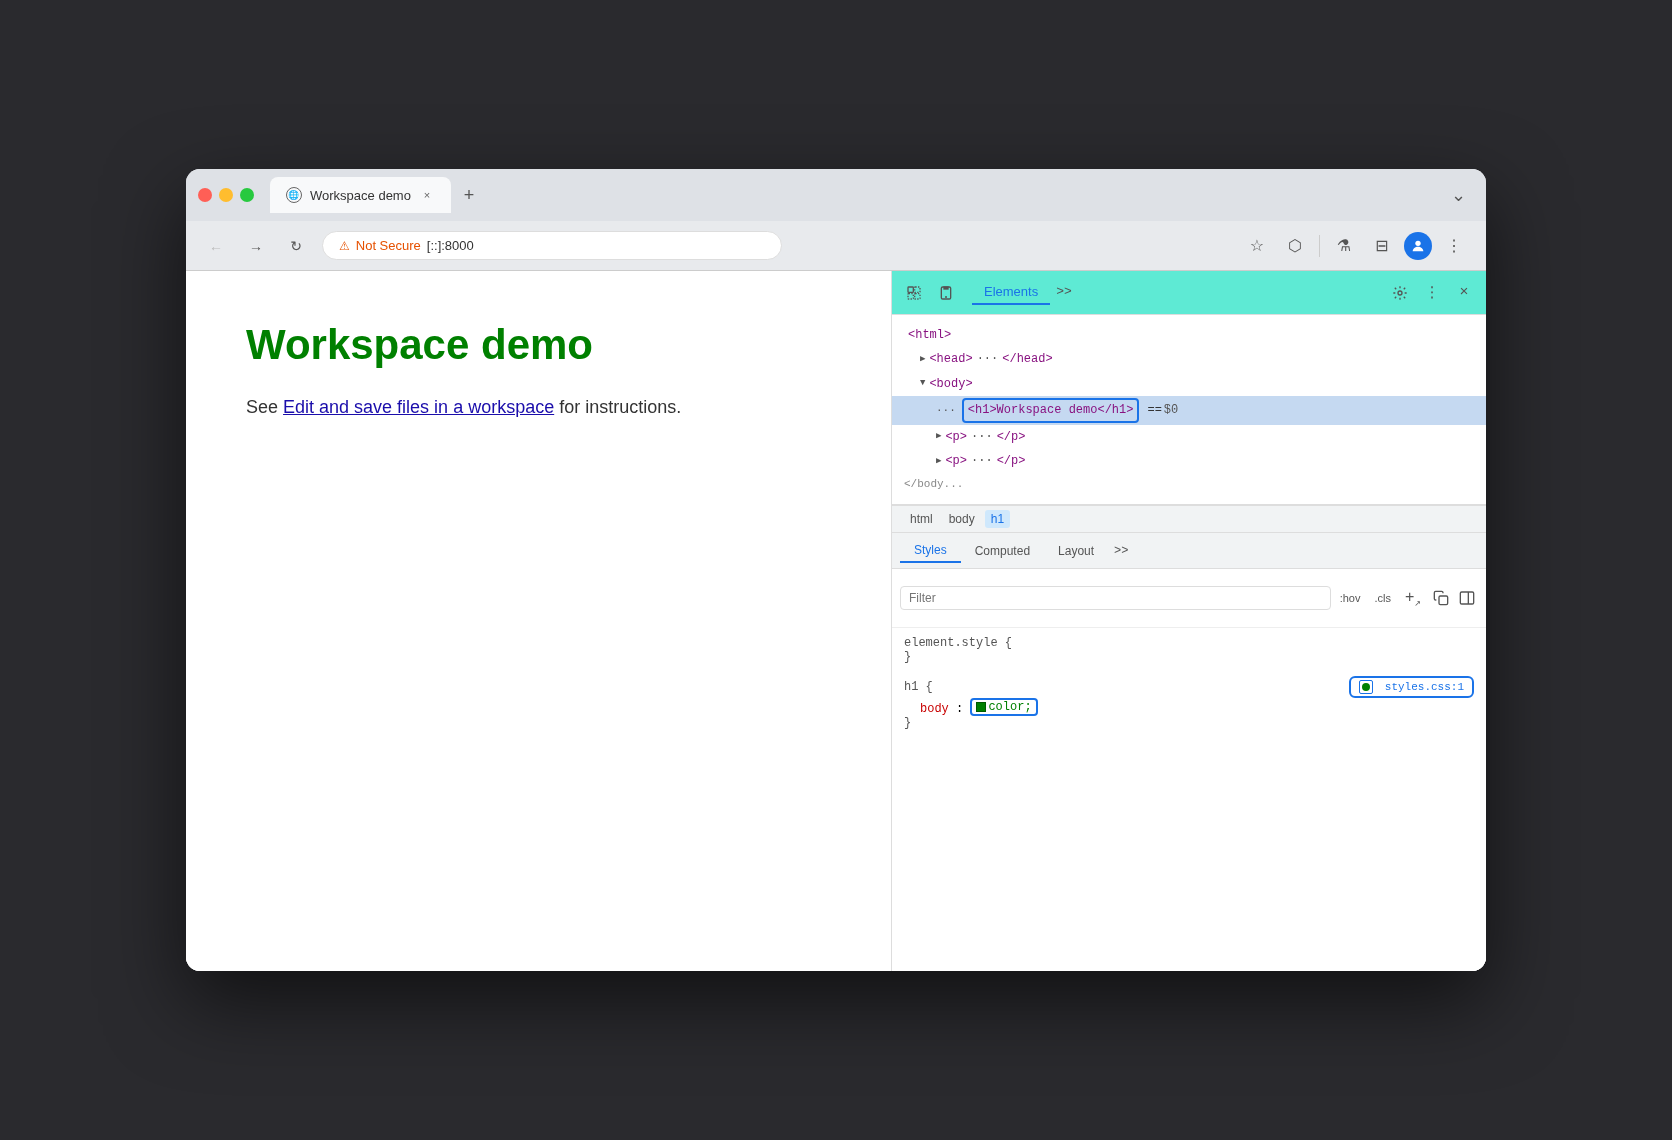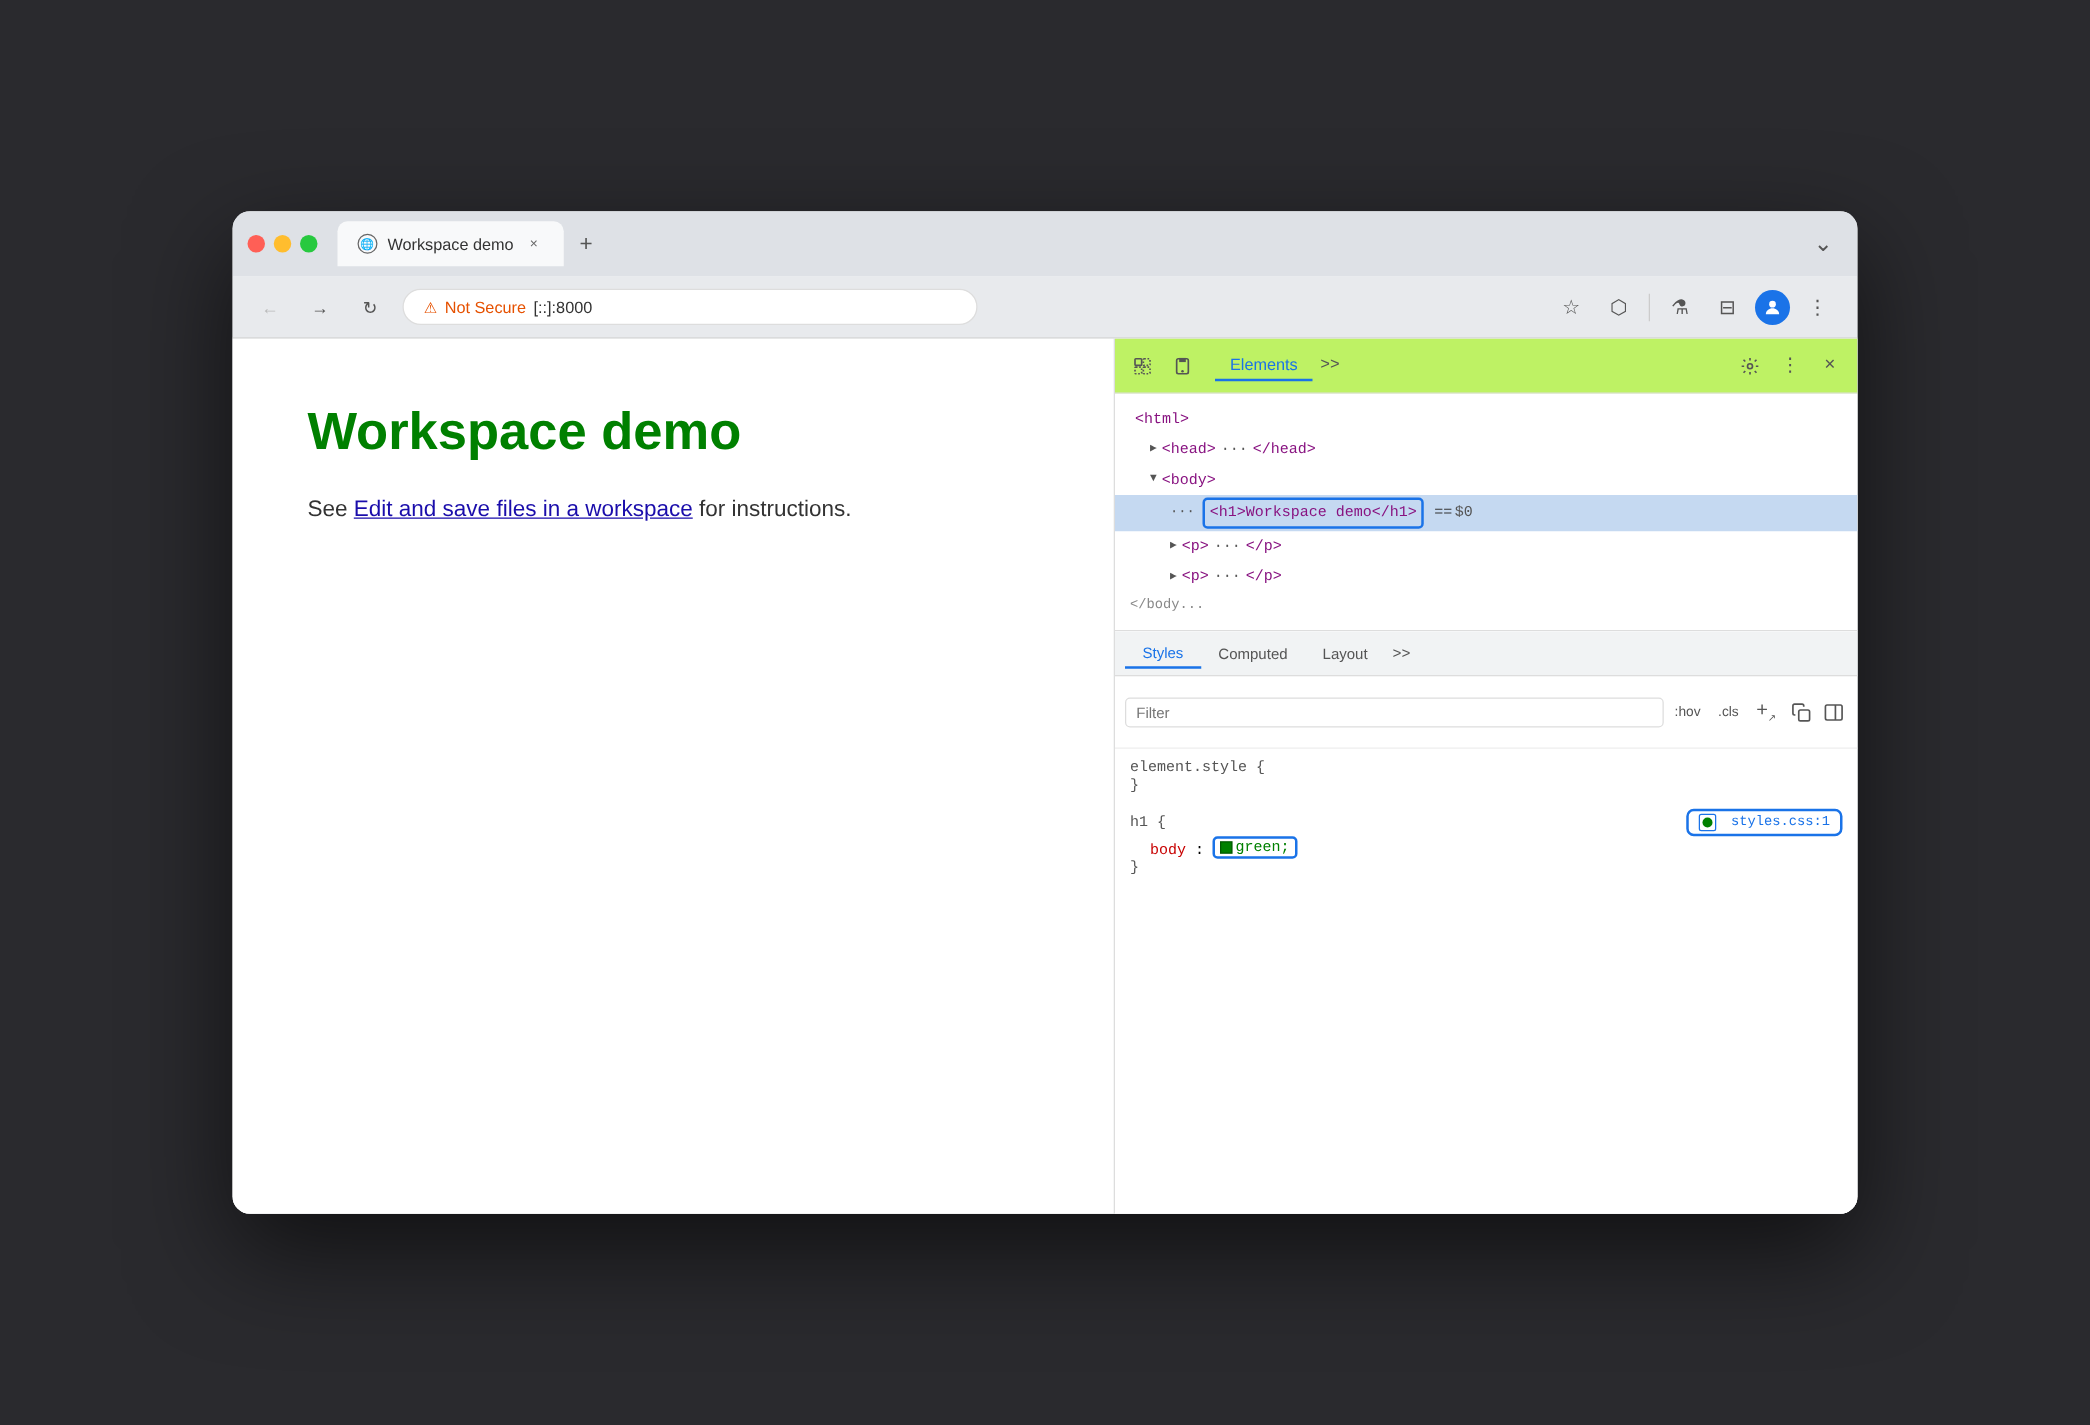--- a/index.html
+++ b/index.html
@@ -260,21 +260,21 @@
       border-left: 1px solid #ddd;
       background: #f8f9fa;
       display: flex;
       flex-direction: column;
       font-family: 'Menlo', 'Monaco', 'Courier New', monospace;
       font-size: 12px;
     }
 
     
     .devtools-header {
-      background: #bef264;
+      background: #5eead4;
       border-bottom: 1px solid #ddd;
       display: flex;
       align-items: center;
       padding: 0 8px;
       height: 44px;
       gap: 4px;
     }
 
     .devtools-icon-btn {
       width: 28px;
@@ -707,20 +707,25 @@
           <span class="dom-triangle">▶</span>
           <span class="dom-tag">&lt;p&gt;</span>
           <span class="dom-dots">···</span>
           <span class="dom-tag">&lt;/p&gt;</span>
         </div>
         <div class="dom-line dom-indent-1 body-partial">
           &lt;/body...
         </div>
       </div>
 
+      <div class="breadcrumb-bar">
+        <div class="breadcrumb-item">html</div>
+        <div class="breadcrumb-item">body</div>
+        <div class="breadcrumb-item active">h1</div>
+      </div>
 
       <div class="styles-panel">
         <div class="styles-tabs">
           <div class="styles-tab active">Styles</div>
           <div class="styles-tab">Computed</div>
           <div class="styles-tab">Layout</div>
           <div class="styles-more">&gt;&gt;</div>
         </div>
 
         <div class="styles-filter-row">
@@ -759,21 +764,21 @@
                   </span>
                   <span>styles.css:1</span>
                 </span>
               </span>
             </div>
             <div class="styles-property">
               <span class="styles-prop-name">body</span>
               <span>: </span>
               <span class="highlighted-node" style="border-color:#1a73e8;">
                 <span class="styles-color-swatch"></span>
-                <span class="styles-prop-value green-val">green;</span>
+                <span class="styles-prop-value green-val">color;</span>
               </span>
             </div>
             <div class="styles-selector">}</div>
           </div>
         </div>
       </div>
     </div>
 
   </div>
 </div>

